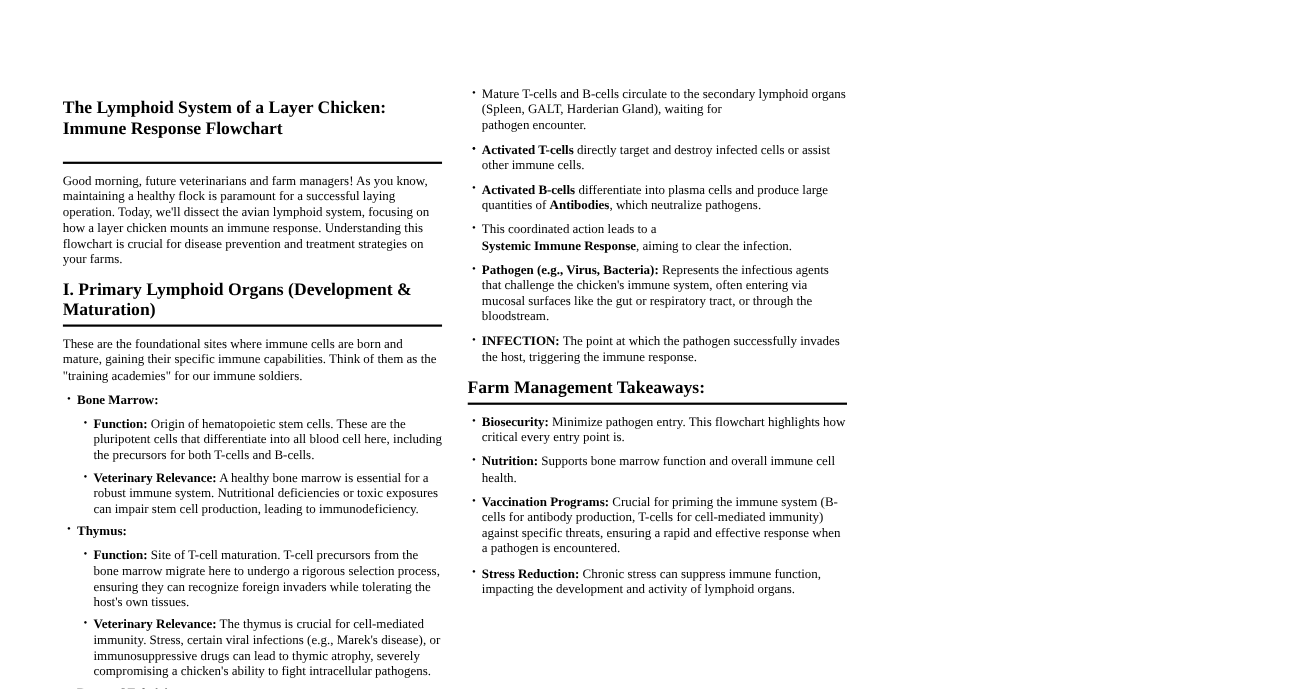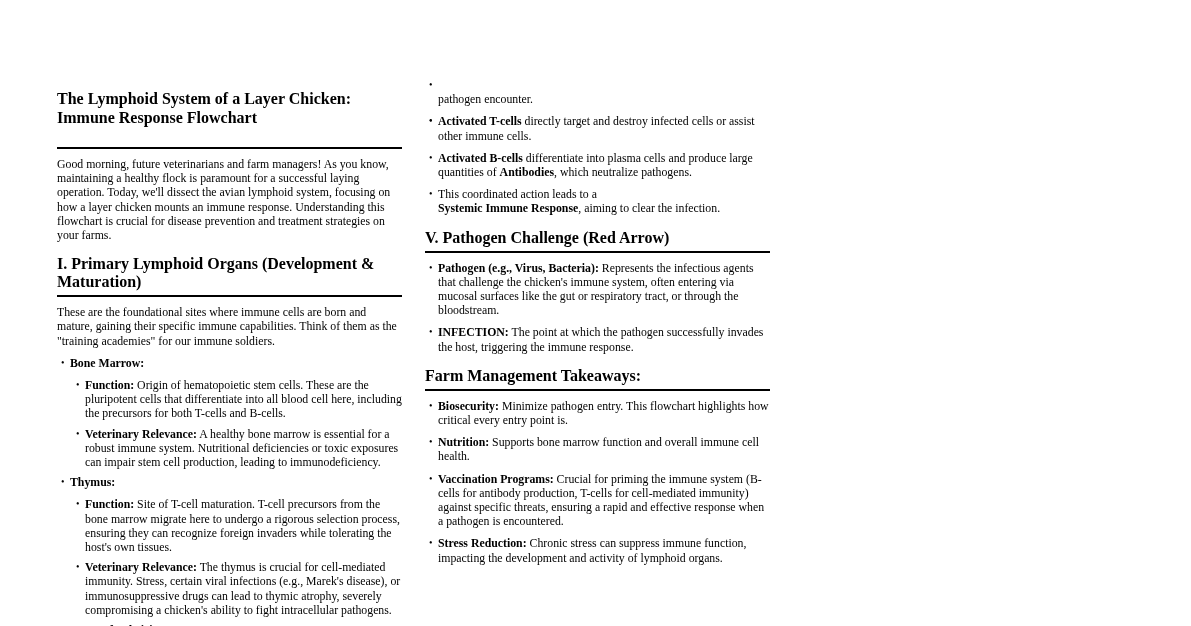--- a/index.html
+++ b/index.html
@@ -70,26 +70,25 @@
     <div class="p"><span>These are the foundational sites where immune cells are born and mature, gaining their specific immune capabilities. Think of them as the "training academies" for our immune soldiers.</span></div>
     <div class="li l1"><span class="marker">•</span><span><span class="b">Bone Marrow:</span></span></div>
     <div class="li l2"><span class="marker">•</span><span><span class="b">Function:</span><span> Origin of hematopoietic stem cells. These are the pluripotent cells that differentiate into all blood cell here, including the precursors for both T-cells and B-cells.</span></span></div>
     <div class="li l2"><span class="marker">•</span><span><span class="b">Veterinary Relevance:</span><span> A healthy bone marrow is essential for a robust immune system. Nutritional deficiencies or toxic exposures can impair stem cell production, leading to immunodeficiency.</span></span></div>
     <div class="li l1"><span class="marker">•</span><span><span class="b">Thymus:</span></span></div>
     <div class="li l2"><span class="marker">•</span><span><span class="b">Function:</span><span> Site of T-cell maturation. T-cell precursors from the bone marrow migrate here to undergo a rigorous selection process, ensuring they can recognize foreign invaders while tolerating the host's own tissues.</span></span></div>
     <div class="li l2"><span class="marker">•</span><span><span class="b">Veterinary Relevance:</span><span> The thymus is crucial for cell-mediated immunity. Stress, certain viral infections (e.g., Marek's disease), or immunosuppressive drugs can lead to thymic atrophy, severely compromising a chicken's ability to fight intracellular pathogens.</span></span></div>
     <div class="li l1"><span class="marker">•</span><span><span class="b">Bursa of Fabricius:</span></span></div>
   </div>
 <div class="col col-right">
-    <div class="li l1"><span class="marker">•</span><span><br><span>pathogen encounter.</span></span></div>
+    <div class="li l1"><span class="marker">•</span><span><span>Mature T-cells and B-cells circulate to the secondary lymphoid organs (Spleen, GALT, Harderian Gland), waiting for</span><br><span>pathogen encounter.</span></span></div>
     <div class="li l1"><span class="marker">•</span></div>
     <div class="li l1"><span class="marker">•</span><span><span class="b">Activated T-cells</span><span> directly target and destroy infected cells or assist other immune cells.</span></span></div>
     <div class="li l1"><span class="marker">•</span><span><span class="b">Activated B-cells</span><span> differentiate into plasma cells and produce large quantities of </span><span class="b">Antibodies</span><span>, which neutralize pathogens.</span></span></div>
     <div class="li l1"><span class="marker">•</span><span><span>This coordinated action leads to a</span><br><span class="b">Systemic Immune Response</span><span>, aiming to clear the infection.</span></span></div>
-    <div class="h2">V. Pathogen Challenge (Red Arrow)</div>
     <div class="li l1"><span class="marker">•</span><span><span class="b">Pathogen (e.g., Virus, Bacteria):</span><span> Represents the infectious agents that challenge the chicken's immune system, often entering via mucosal surfaces like the gut or respiratory tract, or through the bloodstream.</span></span></div>
     <div class="li l1"><span class="marker">•</span><span><span class="b">INFECTION:</span><span> The point at which the pathogen successfully invades the host, triggering the immune response.</span></span></div>
     <div class="h2">Farm Management Takeaways:</div>
     <div class="li l1"><span class="marker">•</span><span><span class="b">Biosecurity:</span><span> Minimize pathogen entry. This flowchart highlights how critical every entry point is.</span></span></div>
     <div class="li l1"><span class="marker">•</span><span><span class="b">Nutrition:</span><span> Supports bone marrow function and overall immune cell health.</span></span></div>
     <div class="li l1"><span class="marker">•</span><span><span class="b">Vaccination Programs:</span><span> Crucial for priming the immune system (B-cells for antibody production, T-cells for cell-mediated immunity) against specific threats, ensuring a rapid and effective response when a pathogen is encountered.</span></span></div>
     <div class="li l1"><span class="marker">•</span><span><span class="b">Stress Reduction:</span><span> Chronic stress can suppress immune function, impacting the development and activity of lymphoid organs.</span></span></div>
   </div>
 
 </body></html>

